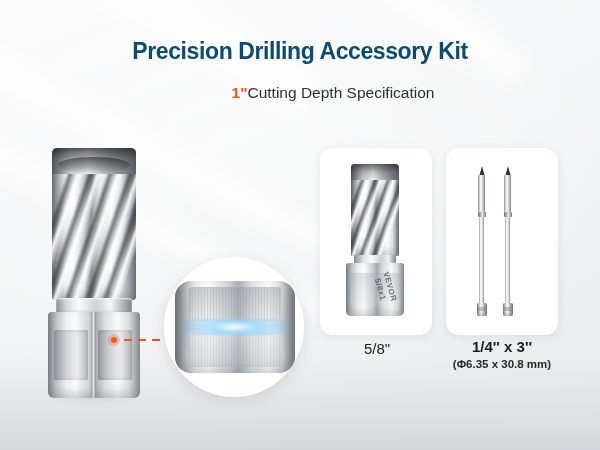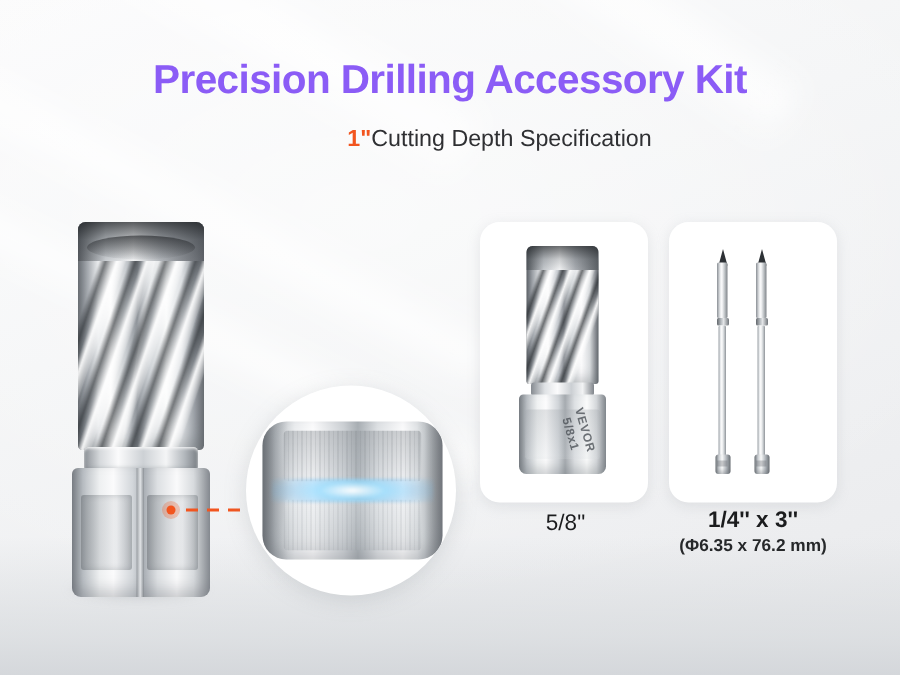--- a/index.html
+++ b/index.html
@@ -65,24 +65,24 @@
     background: radial-gradient(120% 95% at 40% 32%, rgba(255,255,255,0.55) 0%, rgba(255,255,255,0) 62%);
     pointer-events: none;
   }
 
   
   .title {
     position: absolute;
     left: 0; right: 0;
     top: 38px;
     text-align: center;
-    font-size: 27px;
+    font-size: 23px;
     font-weight: bold;
     letter-spacing: -0.4px;
-    color: #8b5cf6;
+    color: #0c4a6e;
     white-space: nowrap;
   }
   .subtitle {
     position: absolute;
     left: 0; right: 0;
     top: 84px;
     text-align: center;
     font-size: 15.5px;
     color: #2f3033;
     white-space: nowrap;
@@ -557,16 +557,16 @@
       <div class="pin-shaft"></div>
       <div class="pin-collar"></div>
     </div>
   </div>
 
   <div class="cap cap-left">
     <span>5/8"</span>
   </div>
   <div class="cap cap-right">
     <span>1/4'' x 3''</span>
-    <span class="cap-sub">(Φ6.35 x 76.2 mm)</span>
+    <span class="cap-sub">(Φ6.35 x 30.8 mm)</span>
   </div>
 
 </div>
 
 </body></html>

